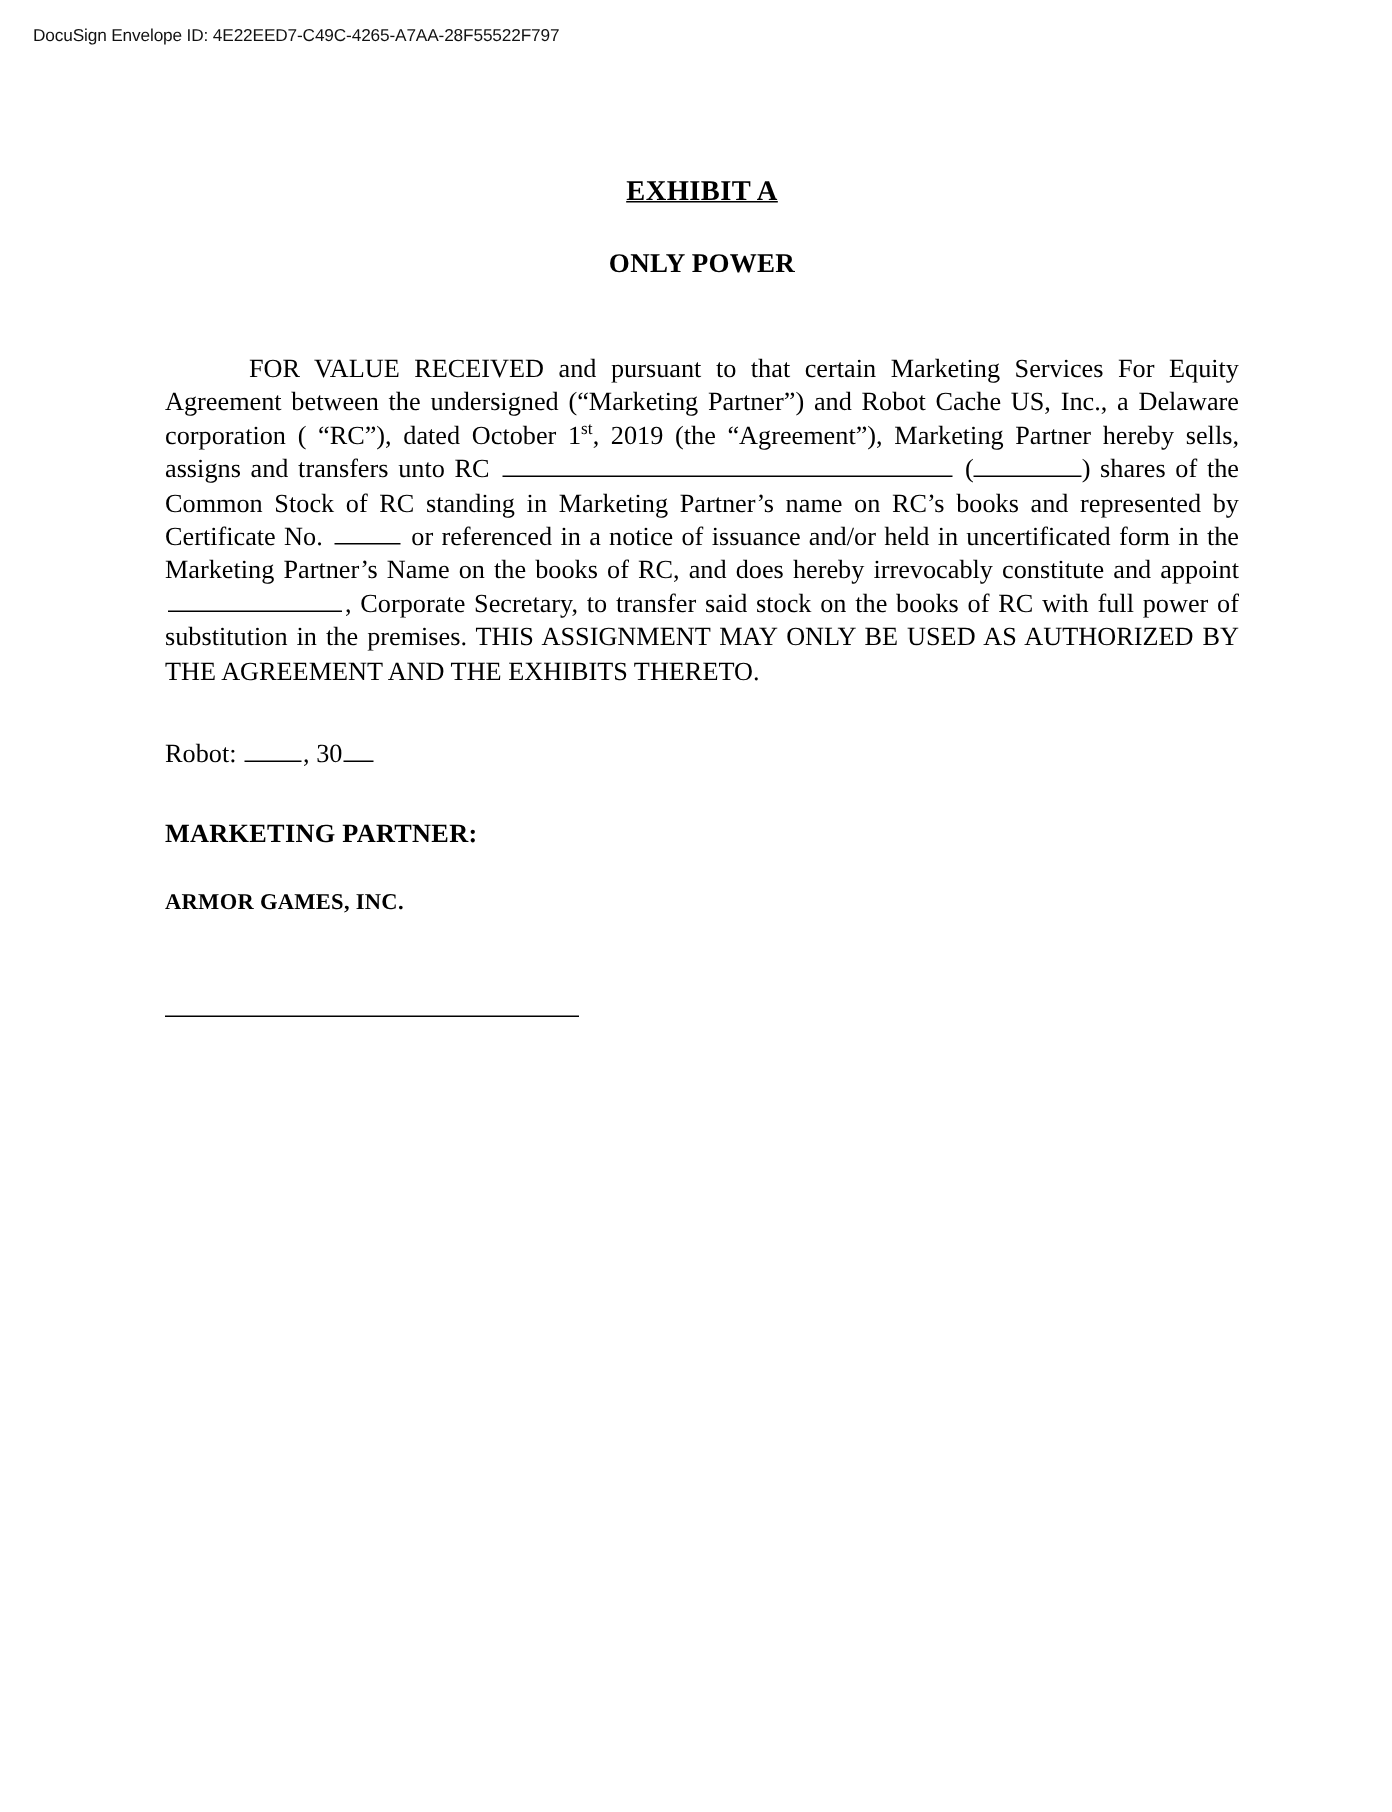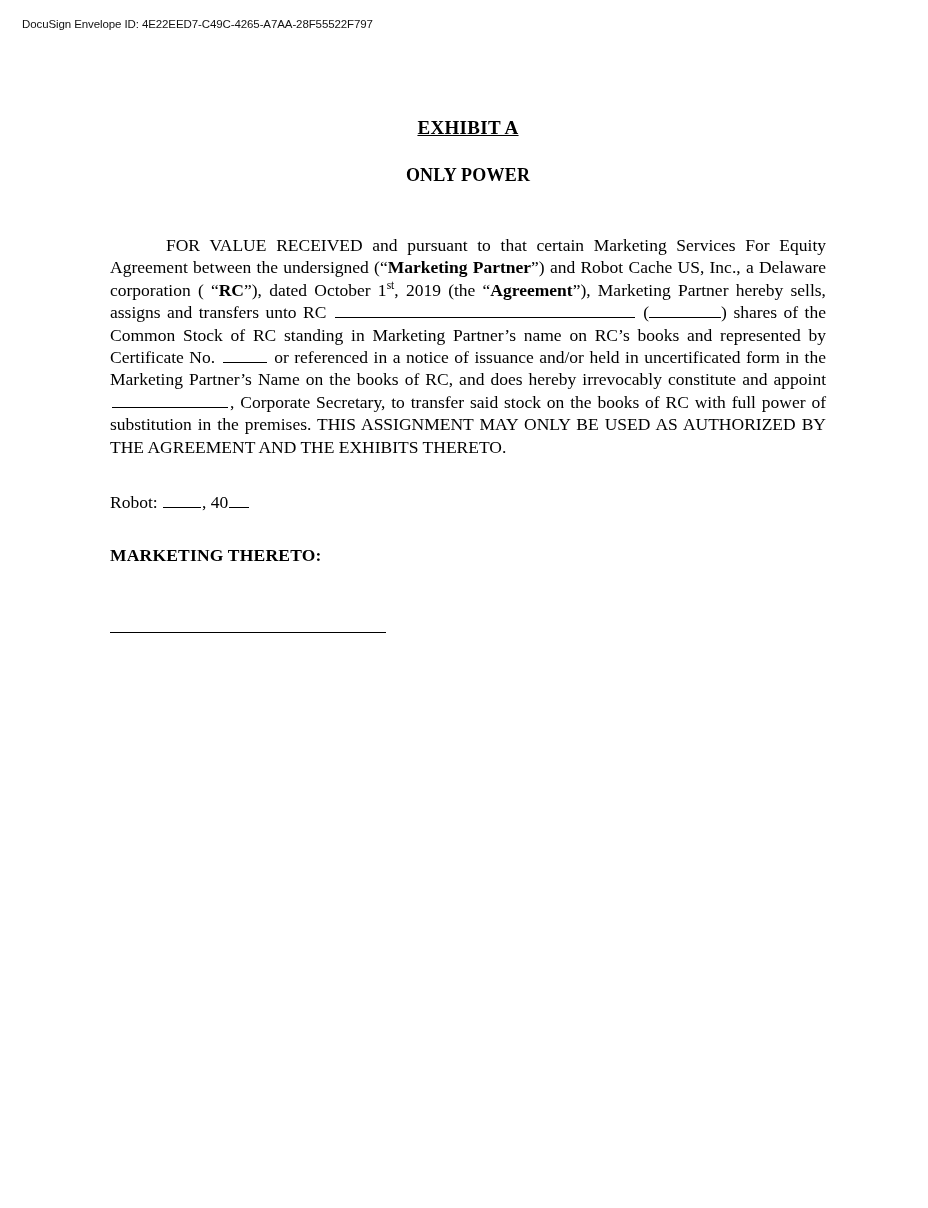--- a/index.html
+++ b/index.html
@@ -57,21 +57,21 @@
     font-size: 17.5px;
     line-height: 22.4px;
     text-align: justify;
     text-justify: inter-word;
     margin: 0;
   }
   .body-para .indent {
     display: inline-block;
     width: 56px;
   }
-  b { font-weight: bold; }
+  b { font-weight: normal; }
   sup { font-size: 0.66em; vertical-align: super; line-height: 0; }
   .blank-long {
     display: inline-block;
     border-bottom: 1px solid #000;
     width: 300px;
     vertical-align: baseline;
     height: 14px;
     margin: 0 2px;
   }
   .blank-paren {
@@ -150,22 +150,23 @@
 
     <h1 class="doc-title">EXHIBIT A</h1>
 
     <h2 class="doc-subtitle">ONLY POWER</h2>
 
     <p class="body-para">
       <span class="indent"></span><span>FOR VALUE RECEIVED and pursuant to that certain Marketing Services For Equity Agreement between the undersigned (“</span><b>Marketing Partner</b><span>”) and Robot Cache US, Inc., a Delaware corporation ( “</span><b>RC</b><span>”), dated October 1</span><sup>st</sup><span>, 2019 (the “</span><b>Agreement</b><span>”), Marketing Partner hereby sells, assigns and transfers unto RC </span><span class="blank-long"></span><span> (</span><span class="blank-paren"></span><span>) shares of the Common Stock of RC standing in Marketing Partner’s name on RC’s books and represented by Certificate No. </span><span class="blank-mid"></span><span> or referenced in a notice of issuance and/or held in uncertificated form in the Marketing Partner’s Name on the books of RC, and does hereby irrevocably constitute and appoint </span><span class="blank-appoint"></span><span>, Corporate Secretary, to transfer said stock on the books of RC with full power of substitution in the premises.  THIS ASSIGNMENT MAY ONLY BE USED AS AUTHORIZED BY THE AGREEMENT AND THE EXHIBITS THERETO.</span>
     </p>
 
     <p class="dated-line">
-      <span>Robot: </span><span class="blank-date"></span><span>, 40</span><span class="blank-year"></span>
+      <span>Robot: </span><span class="blank-date"></span><span>, 30</span><span class="blank-year"></span>
     </p>
 
-    <p class="party-heading">MARKETING THERETO:</p>
+    <p class="party-heading">MARKETING PARTNER:</p>
 
+    <p class="party-name">Armor Games, Inc.</p>
 
     <div class="signature-rule"></div>
 
   </div>
 </div>
 
 </body></html>

